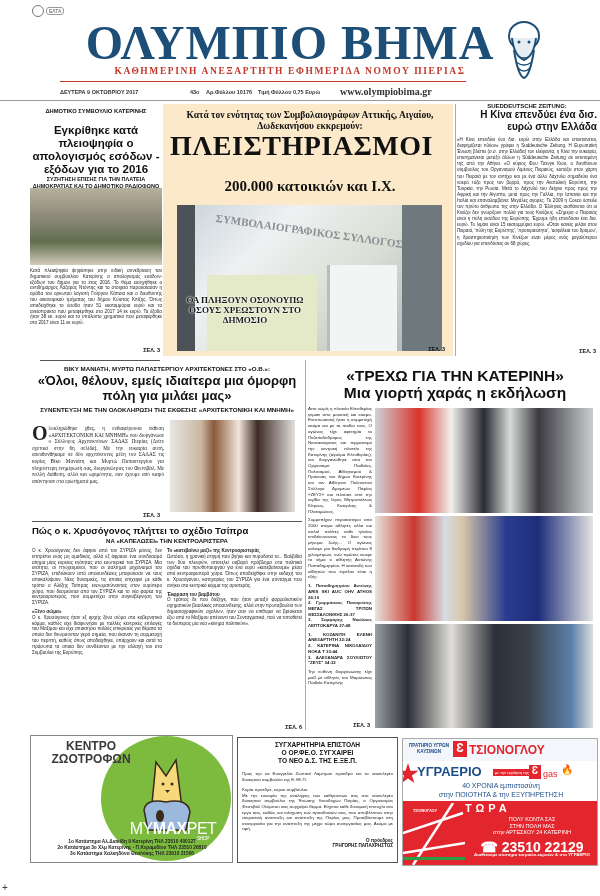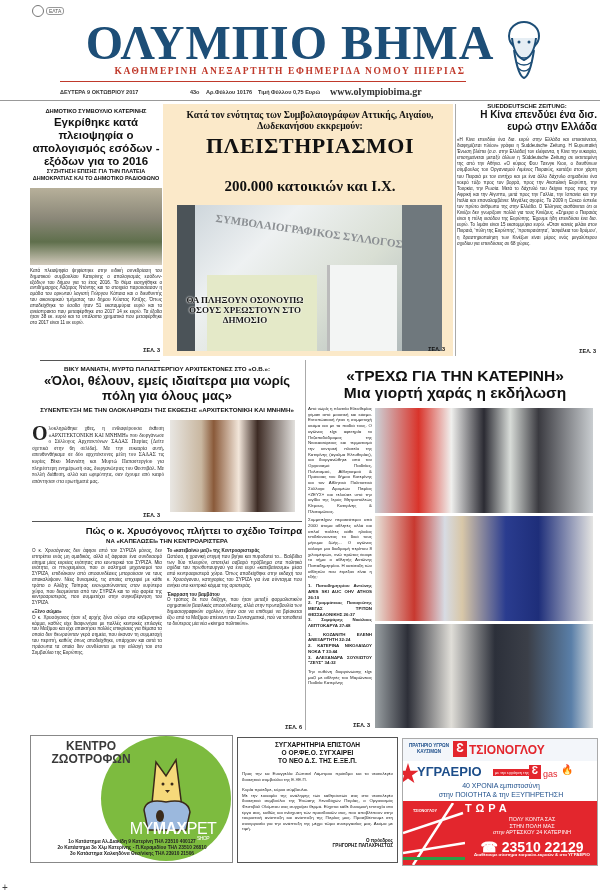--- a/index.html
+++ b/index.html
@@ -6,47 +6,47 @@
 body{width:600px;height:896px;background:#fff;position:relative;overflow:hidden;font-family:"Liberation Sans",sans-serif;color:#111}
 .abs{position:absolute}
 .elta{left:32px;top:4px;width:46px;height:14px;display:flex;align-items:center;gap:2px}
 .elta .circ{width:12px;height:12px;border:1px solid #777;border-radius:50%}
 .elta span{font-size:5px;color:#555;border:1px solid #999;border-radius:3px;padding:0 2px}
 .masthead{left:60px;top:18px;width:460px;text-align:center;font-family:"Liberation Serif",serif;font-weight:bold;font-size:48px;color:#1d4e77;letter-spacing:1px;line-height:50px}
 .head-icon{left:500px;top:16px;width:48px;height:70px}
 .subtitle{left:80px;top:66px;width:420px;text-align:center;font-family:"Liberation Serif",serif;font-weight:bold;font-size:9.5px;color:#c0392b;letter-spacing:1.6px}
 .redrule{left:60px;top:81px;width:406px;height:1px;background:#c0392b}
 .info{top:89px;font-size:5.5px;font-weight:bold;color:#333}
-.url{left:330px;top:86px;font-family:"Liberation Serif",serif;font-weight:bold;font-size:10px;color:#333}
+.url{left:340px;top:86px;font-family:"Liberation Serif",serif;font-weight:bold;font-size:10px;color:#333}
 .toprule{left:0;top:100px;width:600px;height:1px;background:#999}
 .col-l{left:30px;top:108px;width:132px;text-align:center}
 .kicker{font-size:5.8px;font-weight:bold}
-.h1l{font-size:11.5px;font-weight:bold;line-height:13px;margin-top:2px}
+.h1l{font-size:11.5px;font-weight:bold;line-height:13px;margin-top:10px}
 .sub-l{font-size:5.5px;font-weight:bold;line-height:7px}
 .photo{background:#777;overflow:hidden}
 .body-txt{font-size:4.6px;line-height:5.8px;text-align:justify;color:#222}
 .sel{font-size:5.5px;font-weight:bold;text-align:right}
 .center-box{left:163px;top:104px;width:290px;height:252px;background:#fbe9c9}
 .cb-kick{left:170px;top:110px;width:280px;text-align:center;font-family:"Liberation Serif",serif;font-weight:bold;font-size:9.5px;line-height:11px}
-.cb-h{left:170px;top:135px;width:280px;text-align:center;font-family:"Liberation Serif",serif;font-weight:bold;font-size:22px;line-height:21px;letter-spacing:.5px}
+.cb-h{left:170px;top:135px;width:280px;font-family:"Liberation Serif",serif;font-weight:bold;font-size:28px;line-height:21px;letter-spacing:.5px}
 .cb-h2{left:170px;top:178px;width:280px;text-align:center;font-family:"Liberation Serif",serif;font-weight:bold;font-size:15px}
 .cb-photo{left:177px;top:205px;width:265px;height:146px;background:linear-gradient(135deg,#c9d2d8 0%,#eef1f2 30%,#d9dfd4 60%,#a6b0b4 100%)}
 .cb-sign{left:215px;top:225px;width:190px;font-family:"Liberation Serif",serif;font-weight:bold;font-size:11px;color:#8b8f93;transform:rotate(8deg)}
 .cb-over{left:185px;top:295px;width:120px;text-align:center;font-family:"Liberation Serif",serif;font-weight:bold;font-size:9px;line-height:10px;color:#1a1a1a;text-shadow:0 0 2px #fff,0 0 2px #fff}
 .col-r{left:457px;top:103px;width:140px}
 .r-kick{font-size:6px;font-weight:bold;text-align:center}
 .r-h{font-size:10px;font-weight:bold;text-align:right;line-height:12px}
 .vrule{width:1px;background:#aaa}
 .mid-kick{left:32px;top:365px;width:270px;text-align:center;font-size:6.2px;font-weight:bold}
 .mid-h{left:32px;top:373px;width:270px;text-align:center;font-size:13px;font-weight:bold;line-height:15px}
 .mid-sub{left:32px;top:406px;width:270px;text-align:center;font-size:6.2px;font-weight:bold;line-height:7.5px}
 .dropcap{font-family:"Liberation Serif",serif;font-size:20px;font-weight:bold;float:left;line-height:17px;margin-right:1px}
 .race-h{left:310px;top:367px;width:290px;text-align:center;font-size:15.5px;font-weight:bold;line-height:17px}
 .hr{height:1px;background:#555}
-.pos-h{left:32px;top:525px;width:270px;text-align:right;font-size:9.5px;font-weight:bold}
+.pos-h{left:32px;top:525px;width:270px;text-align:left;font-size:9.5px;font-weight:bold}
 .pos-sub{left:32px;top:538px;width:270px;text-align:center;font-size:6px;font-weight:bold}
 .ad-pet{left:30px;top:735px;width:203px;height:128px;border:1px solid #888;background:#fff}
 .letter{left:237px;top:737px;width:161px;height:126px;border:1px solid #555;padding:3px 4px}
 .corner-mark{left:2px;top:882px;font-size:10px;color:#444}
 </style>
 </head>
 <body>
 
 <div class="abs elta">
     <div class="circ"></div>
@@ -99,21 +99,21 @@
 
 <div class="abs col-r">
   <div class="r-kick">SUEDDEUTSCHE ZEITUNG:</div>
   <div class="r-h">Η Κίνα επενδύει ένα δισ. ευρώ στην Ελλάδα</div>
   <div class="body-txt" style="margin-top:4px;font-size:4.5px;line-height:6.1px">«Η Κίνα επενδύει ένα δισ. ευρώ στην Ελλάδα και επεκτείνεται, διαφημίζεται πλέον» γράφει η Suddeutsche Zeitung. Η Ευρωπαϊκή Ένωση βλέπει (σ.σ. στην Ελλάδα) τον ελέφαντα, η Κίνα την ευκαιρία, επισημαίνεται μεταξύ άλλων η Süddeutsche Zeitung σε εκτεταμένη της από την Αθήνα. «Ο κύριος Φου Τσενγκ Κιου, ο διευθύνων σύμβουλος του Οργανισμού Λιμένος Πειραιώς, κοιτάζει στον χάρτη του Πειραιά με τον αντήχο και με ένα άλλο δάχτυλο σημαδεύει ένα νοερό τόξο προς τον βορρά, προς την Ανατολική Ευρώπη, την Τουρκία, την Ρωσία. Μετά το δάχτυλό του δείχνει προς προς την Αφρική και την Αίγυπτο, μετά προς την Γαλλία, την Ισπανία και την Ιταλία και επαναλαμβάνει: Μεγάλες αγορές. Το 2009 η Cosco έστειλε τον πρώτο άνθρωπο της στην Ελλάδα. Ο Έλληνας αισθάνεται ότι οι Κινέζοι δεν γνωρίζουν πολλά για τους Κινέζους. «Σήμερα ο Πειραιάς είναι η πύλη εισόδου της Ευρώπης. Έχουμε ήδη επενδύσει ένα δισ. ευρώ. Το λιμάνι είναι 15 εκατομμύρια ευρώ. «Όταν κανείς μιλάει στον Πειραιά, 'πύλη της Ευρώπης', 'προτεραιότητα', 'ασφάλεια του δρόμου', η δραστηριοποίηση των Κινέζων είναι μέρος ενός μεγαλύτερου σχεδίου για επενδύσεις σε 68 χώρες.</div>
 </div>
 <div class="abs sel" style="left:556px;top:348px;width:40px">ΣΕΛ. 3</div>
 
 <div class="abs hr" style="left:40px;top:360px;width:120px"></div>
 <div class="abs mid-kick">ΒΙΚΥ ΜΑΝΙΑΤΗ, ΜΥΡΤΩ ΠΑΠΑΣΤΕΡΓΙΟΥ ΑΡΧΙΤΕΚΤΟΝΕΣ ΣΤΟ «Ο.Β.»:</div>
-<div class="abs mid-h">«Όλοι, θέλουν, εμείς ιδιαίτερα μια νωρίς πόλη για όλους μας»</div>
+<div class="abs mid-h">«Όλοι, θέλουν, εμείς ιδιαίτερα μια όμορφη πόλη για μιλάει μας»</div>
 <div class="abs mid-sub">ΣΥΝΕΝΤΕΥΞΗ ΜΕ ΤΗΝ ΟΛΟΚΛΗΡΩΣΗ ΤΗΣ ΕΚΘΕΣΗΣ «ΑΡΧΙΤΕΚΤΟΝΙΚΗ ΚΑΙ ΜΝΗΜΗ»</div>
 <div class="abs body-txt" style="left:32px;top:425px;width:132px;font-family:'Liberation Serif',serif;font-size:5.2px;line-height:6.6px">
   <span class="dropcap">Ο</span><span>λοκληρώθηκε χθες, η ενδιαφέρουσα έκθεση «ΑΡΧΙΤΕΚΤΟΝΙΚΗ ΚΑΙ ΜΝΗΜΗ» που διοργάνωσε ο Σύλλογος Αρχιτεκτόνων ΣΑΔΑΣ Πιερίας (Δείτε σχετικά στην 6η σελίδα). Με την ευκαιρία αυτή, απευθυνθήκαμε σε δύο αρχιτέκτονες μέλη του ΣΑΔΑΣ τις κυρίες Βίκυ Μανιάτη και Μυρτώ Παπαστεργίου για πληρέστερη ενημέρωσή σας, διοργανώτριες του Φεστιβάλ. Με πολλή διάθεση, αλλά και ωριμότητα, σαν έχουμε από καιρό απάντησαν στα ερωτήματά μας.</span>
 </div>
 <div class="abs photo" style="left:170px;top:420px;width:125px;height:92px;background:linear-gradient(90deg,#e8e6e2 0%,#c9b7a0 25%,#8a5a3a 35%,#f2e6da 55%,#3d2b24 70%,#e2e0dd 100%)"></div>
 <div class="abs sel" style="left:120px;top:512px;width:40px">ΣΕΛ. 3</div>
 
 <div class="abs hr" style="left:32px;top:521px;width:270px"></div>
 <div class="abs pos-h">Πώς ο κ. Χρυσόγονος πλήττει το σχέδιο Τσίπρα</div>
 <div class="abs pos-sub">ΝΑ «ΚΑΠΕΛΩΣΕΙ» ΤΗΝ ΚΕΝΤΡΟΑΡΙΣΤΕΡΑ</div>

